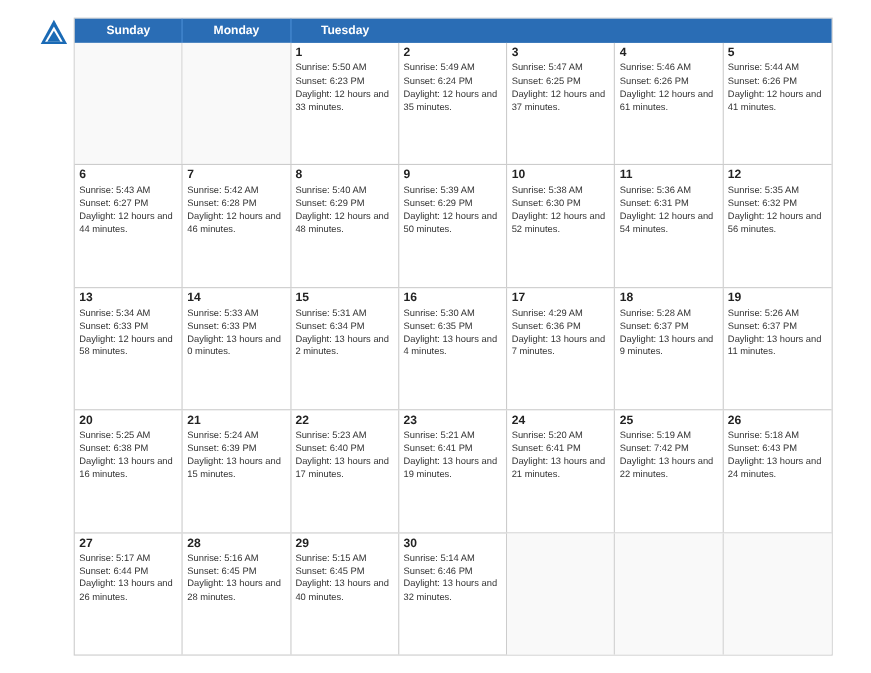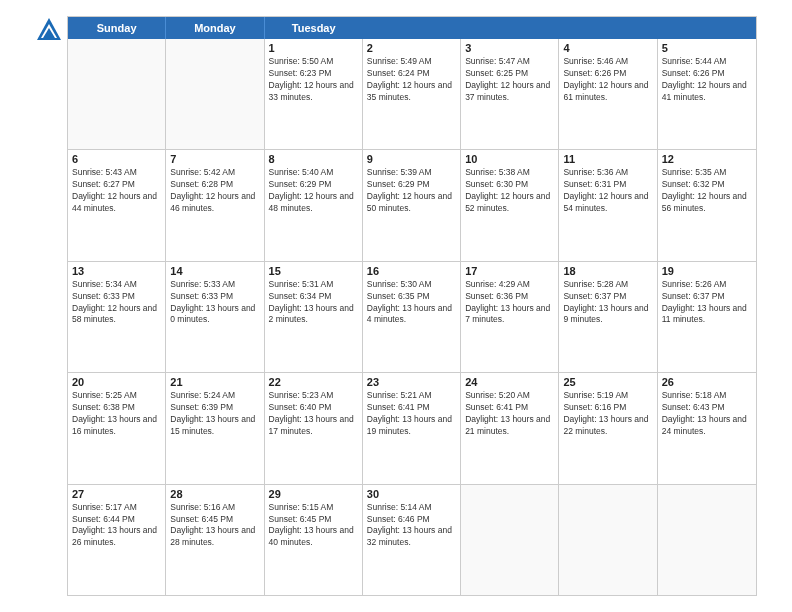--- a/index.html
+++ b/index.html
@@ -314,21 +314,21 @@
           <div class="cal-cell">
             <div class="day-num">24</div>
             <div class="cell-line">Sunrise: 5:20 AM</div>
             <div class="cell-line">Sunset: 6:41 PM</div>
             <div class="cell-line">Daylight: 13 hours and</div>
             <div class="cell-line">21 minutes.</div>
           </div>
           <div class="cal-cell">
             <div class="day-num">25</div>
             <div class="cell-line">Sunrise: 5:19 AM</div>
-            <div class="cell-line">Sunset: 6:16 PM</div>
+            <div class="cell-line">Sunset: 7:42 PM</div>
             <div class="cell-line">Daylight: 13 hours and</div>
             <div class="cell-line">22 minutes.</div>
           </div>
           <div class="cal-cell">
             <div class="day-num">26</div>
             <div class="cell-line">Sunrise: 5:18 AM</div>
             <div class="cell-line">Sunset: 6:43 PM</div>
             <div class="cell-line">Daylight: 13 hours and</div>
             <div class="cell-line">24 minutes.</div>
           </div>

